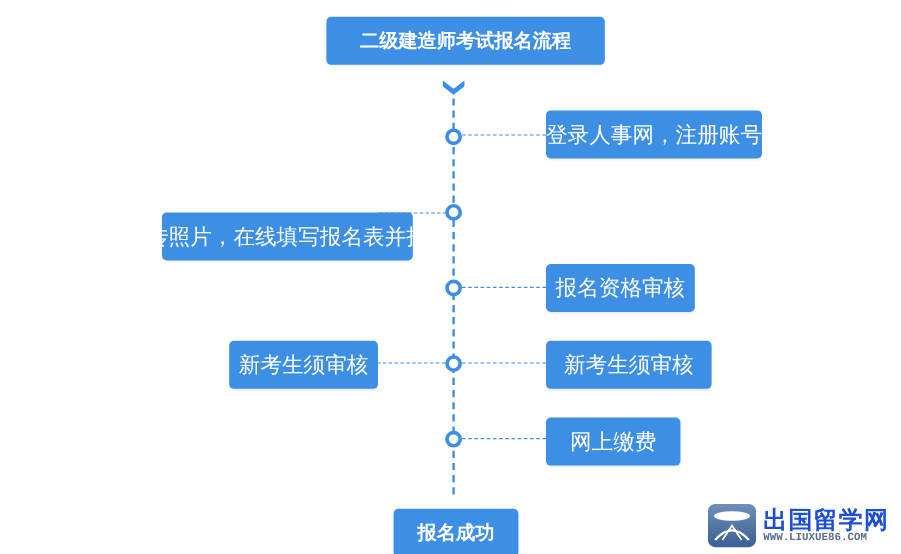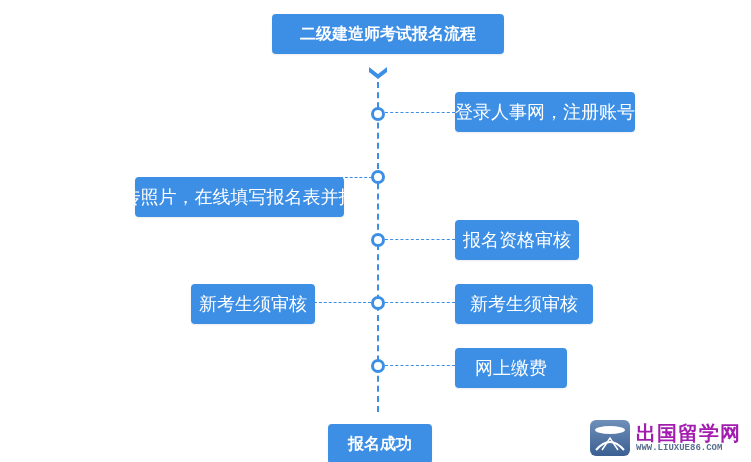--- a/index.html
+++ b/index.html
@@ -13,21 +13,21 @@
   .vline { position:absolute; left:377px; width:0; border-left:2px dashed #3d8fe6; }
   .hline { position:absolute; height:0; border-top:1px dashed #3d8fe6; }
   .node { position:absolute; width:8px; height:8px; border:3px solid #3d8fe6; border-radius:50%;
           background:#ffffff; box-sizing:content-box; }
   .node::after { content:""; position:absolute; left:2px; top:2px; width:4px; height:4px;
                  background:#ffffff; border-radius:50%; }
   .chev { position:absolute; left:368px; top:66px; width:20px; height:14px; }
   .logo { position:absolute; left:590px; top:418px; width:158px; height:40px; display:flex; align-items:center; }
   .logo-icon { width:40px; height:36px; border-radius:6px;
                background:linear-gradient(#6e8fb8,#3b5f93); position:relative; margin-right:6px; }
-  .logo-text-cn { color:#a21caf; font-size:20px; font-weight:bold; letter-spacing:1px; line-height:20px; }
+  .logo-text-cn { color:#1d4ed8; font-size:20px; font-weight:bold; letter-spacing:1px; line-height:20px; }
   .logo-text-url { color:#5a6f8e; font-size:9px; font-weight:bold; line-height:11px;font-family:Liberation Mono, monospace; }
 </style>
 </head>
 <body>
 
 <div class="box title" style="left:272px;top:14px;width:232px;height:40px;">
   <span>二级建造师考试报名流程</span>
 </div>
 
 <svg class="chev" viewBox="0 0 20 14">

